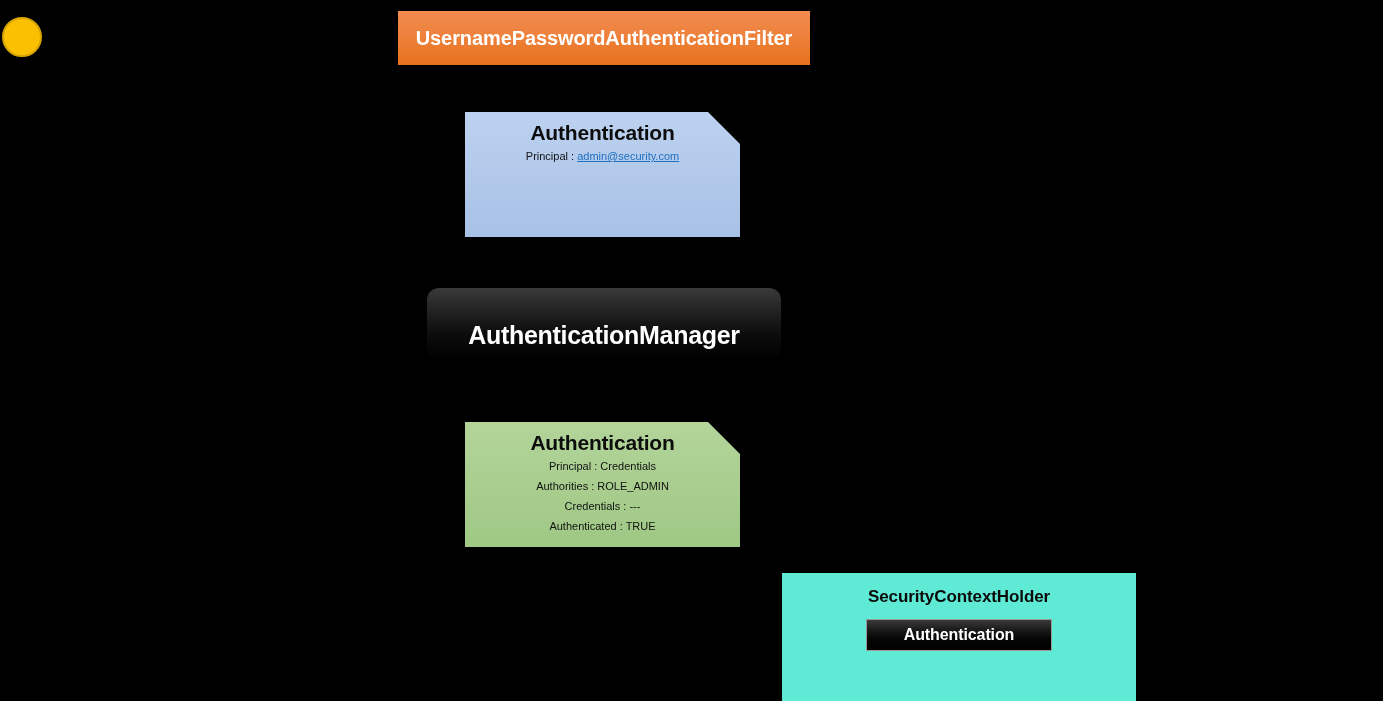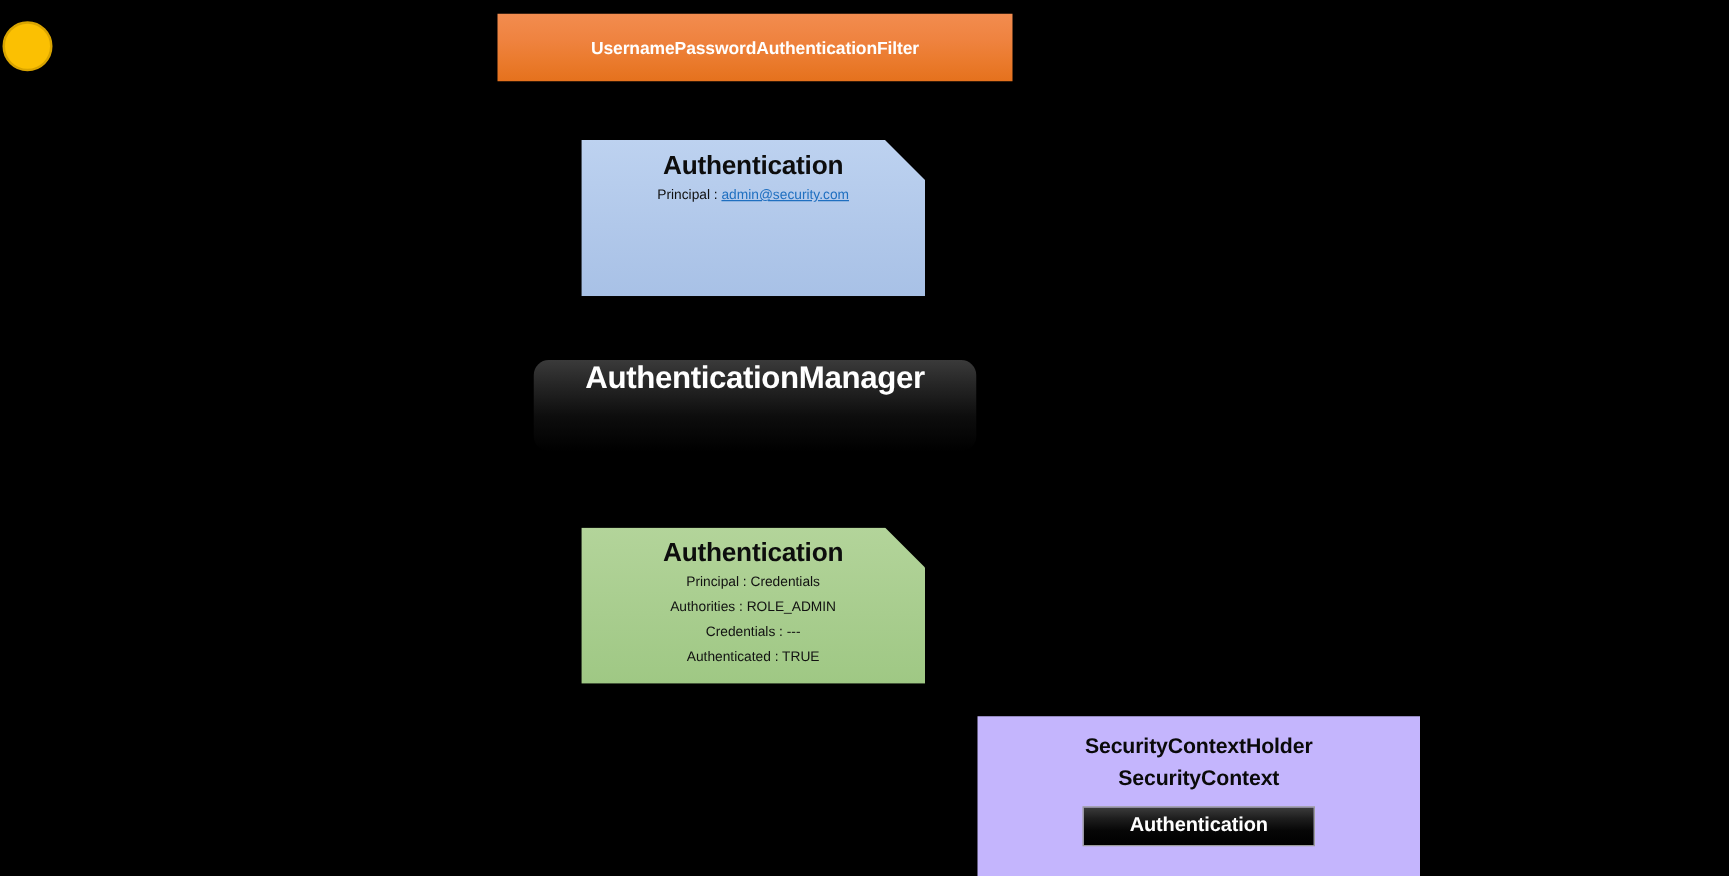--- a/index.html
+++ b/index.html
@@ -42,21 +42,21 @@
     top: 11px;
     width: 412px;
     height: 54px;
     background: linear-gradient(180deg, #f28c4f 0%, #ef8340 38%, #ea7a2c 72%, #e5711d 100%);
     display: flex;
     align-items: center;
     justify-content: center;
   }
   .filter-bar-label {
     color: #ffffff;
-    font-size: 14px;
+    font-size: 20px;
     font-weight: bold;
     letter-spacing: -0.1px;
     white-space: nowrap;
   }
 
   
   .note {
     position: absolute;
     box-sizing: border-box;
     padding-top: 8px;
@@ -99,41 +99,41 @@
   
   .manager {
     position: absolute;
     left: 427px;
     top: 288px;
     width: 354px;
     height: 73px;
     border-radius: 12px;
     background: linear-gradient(180deg, #3a3a3a 0%, #252525 28%, #0d0d0d 62%, #000000 100%);
     display: flex;
-    align-items: flex-start;
+    align-items: flex-end;
     justify-content: center;
   }
   .manager-label {
     color: #ffffff;
     font-size: 25px;
     font-weight: bold;
     letter-spacing: -0.3px;
     line-height: 28px;
     padding-bottom: 12px;
     white-space: nowrap;
   }
 
   
   .holder {
     position: absolute;
     left: 782px;
     top: 573px;
     width: 354px;
     height: 128px;
-    background: #c4b5fd;
+    background: #5eead4;
     box-sizing: border-box;
     padding-top: 11px;
     text-align: center;
   }
   .holder-title {
     font-size: 17px;
     font-weight: bold;
     color: #0a0a0a;
     line-height: 26px;
     letter-spacing: -0.1px;
@@ -210,19 +210,18 @@
     </div>
 
     <div class="note-row">
       <span>Authenticated :</span>
       <span>TRUE</span>
     </div>
   </div>
 
   <div class="holder">
     <div class="holder-title">SecurityContextHolder</div>
-    <div class="holder-sub">SecurityContext</div>
     <div class="holder-chip">
       <span class="holder-chip-label">Authentication</span>
     </div>
   </div>
 
 </div>
 
 </body></html>

